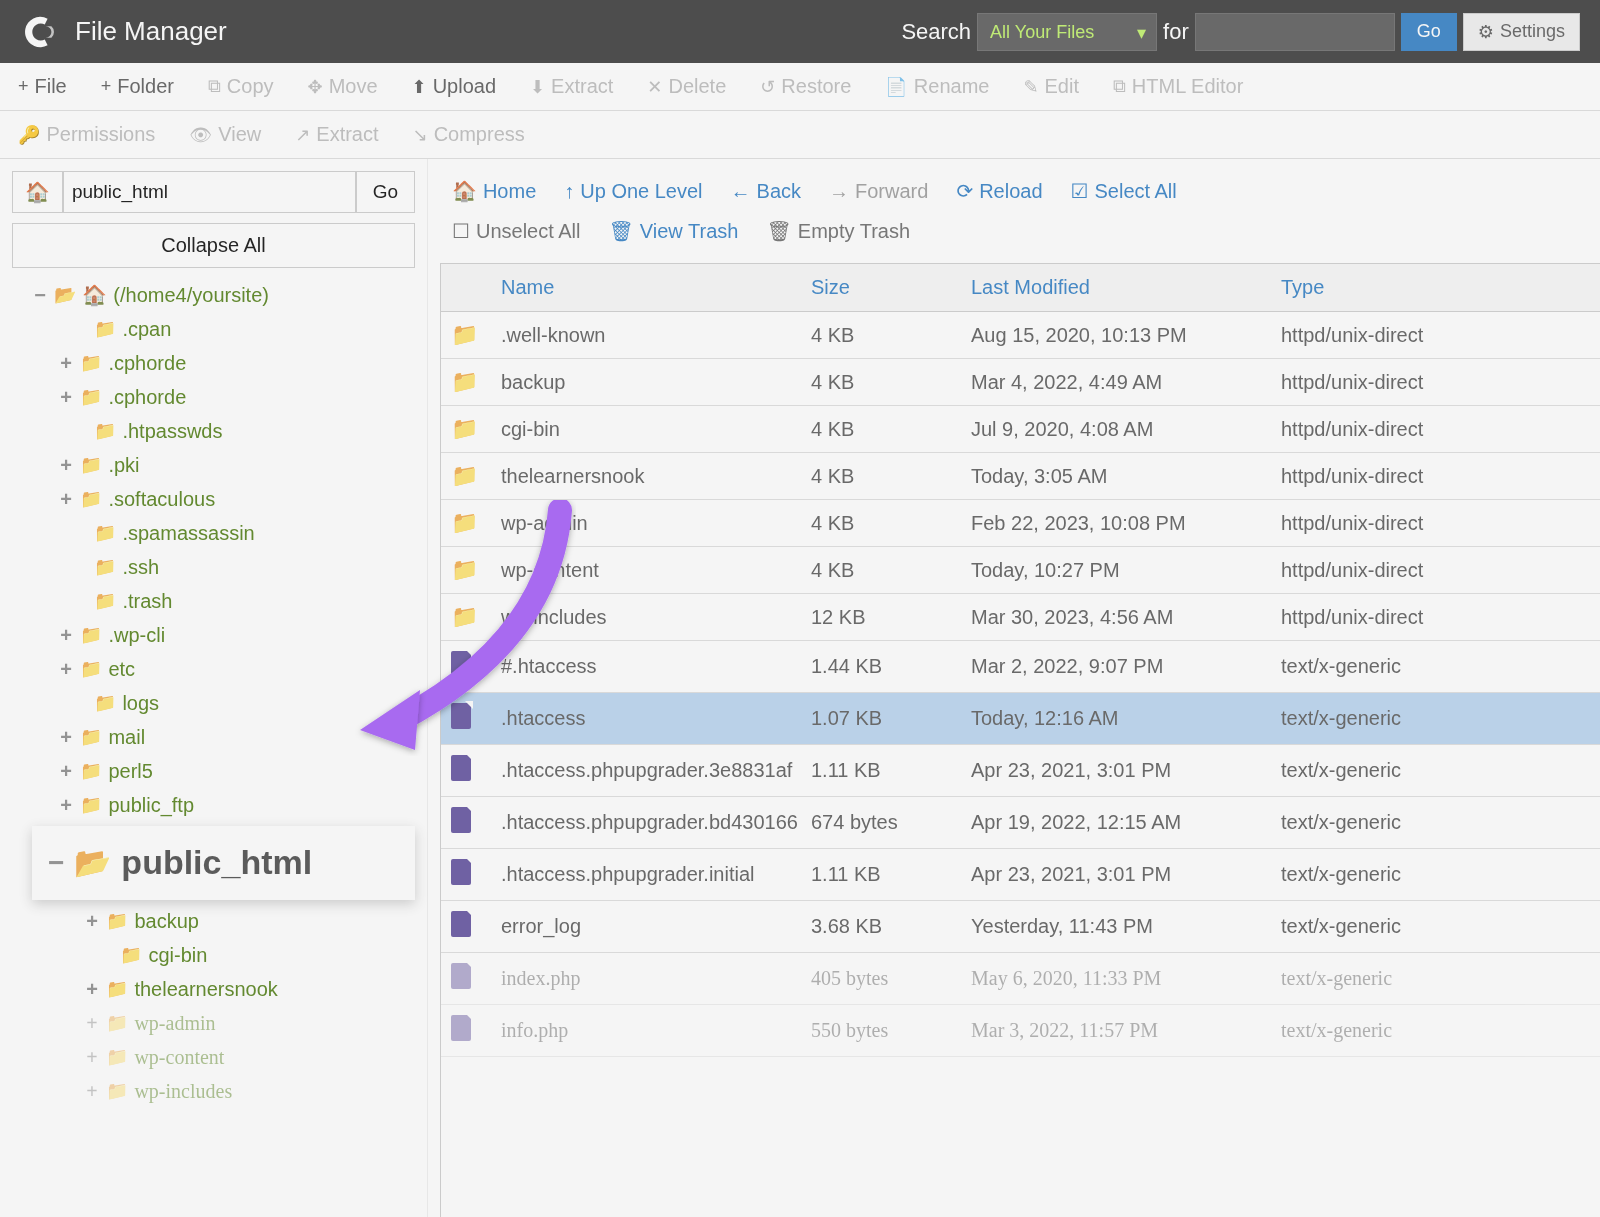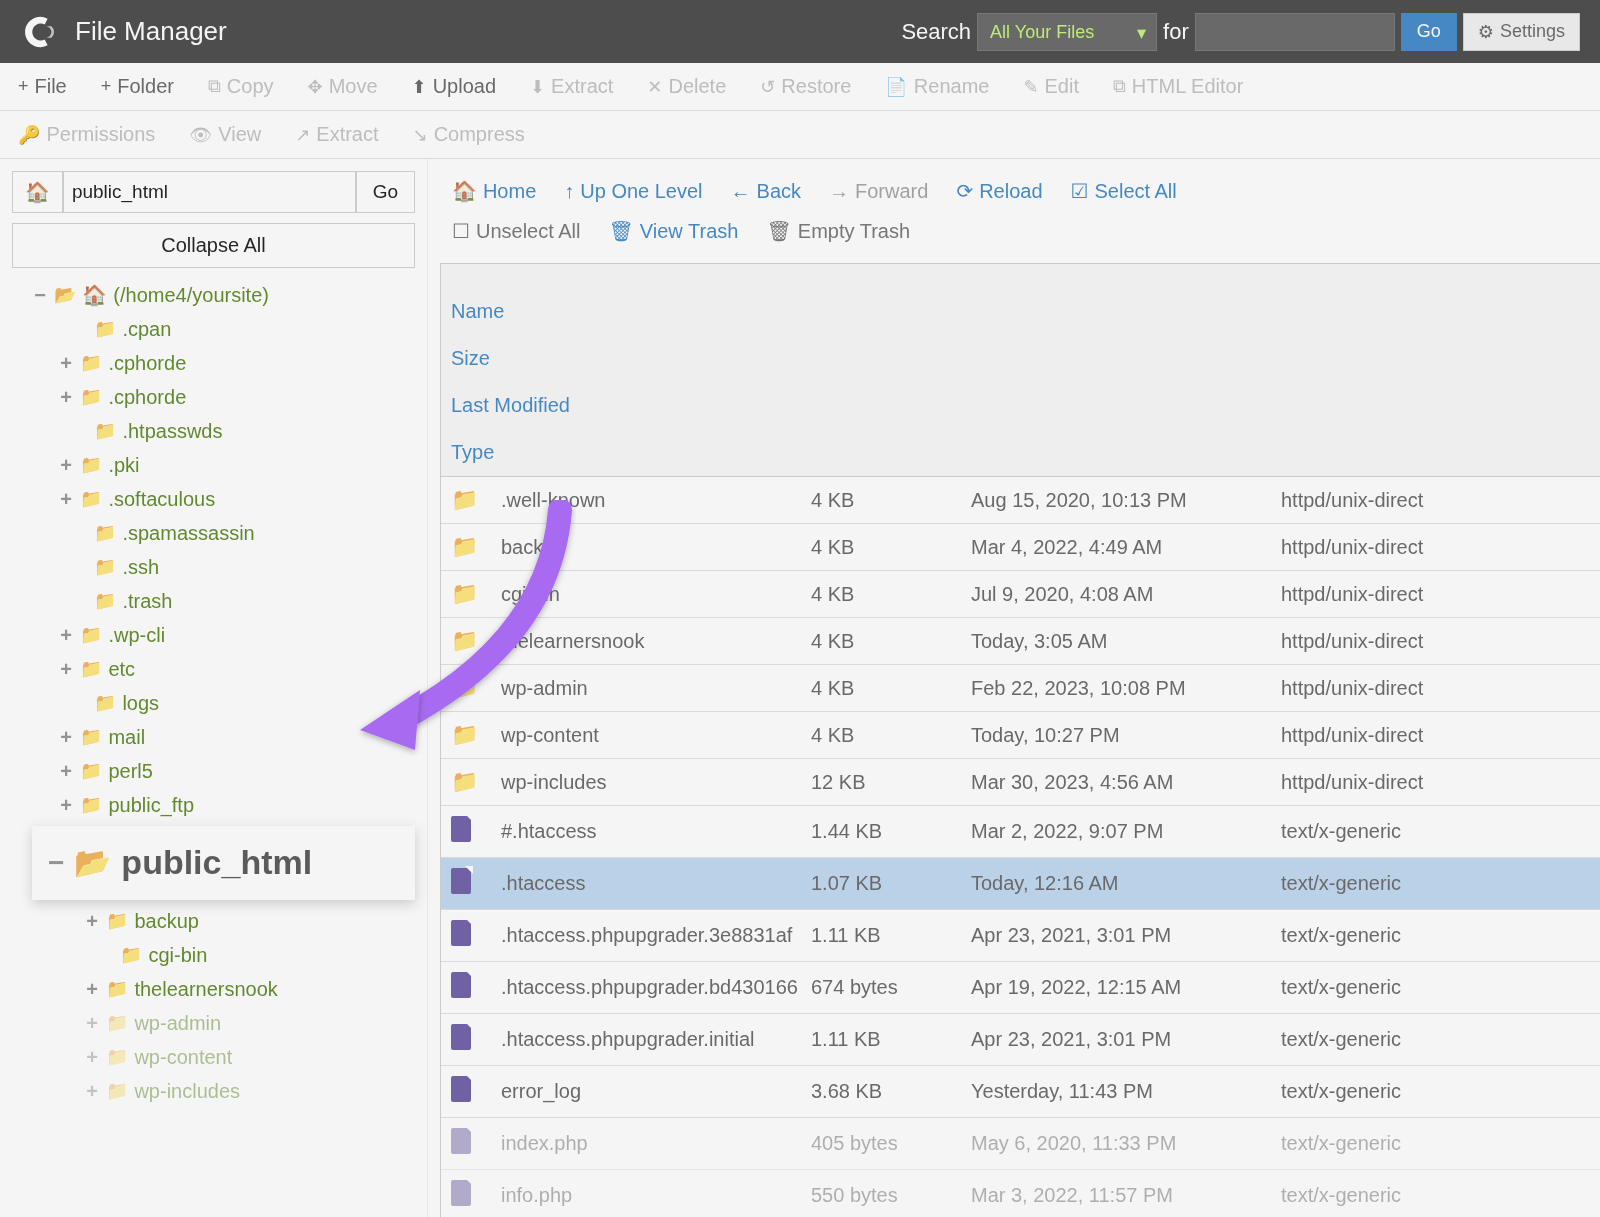--- a/index.html
+++ b/index.html
@@ -34,36 +34,36 @@
 .folder-open-icon { color: #eab040; font-size:18px;}
 .tree-label { color: #4d7c0f; }
 .highlight-item { background: #fff; padding: 8px 16px; box-shadow: 0 4px 12px rgba(0,0,0,0.2); font-size: 34px; font-weight: 600; display: flex; align-items: center; gap: 10px; margin-left: 20px; margin-top:4px; margin-bottom:4px;}
 .highlight-item .folder-open-icon { font-size: 30px; }
 .content { flex: 1; padding: 12px 0 0 12px; display:flex; flex-direction:column;}
 .nav-row { display: flex; gap: 28px; padding: 8px 12px; flex-wrap: wrap; }
 .nav-btn { color: #2a7bc4; font-size: 20px; display: flex; align-items: center; gap: 6px; cursor:pointer;}
 .nav-btn.disabled { color: #999; }
 .nav-btn.muted { color: #666; }
 .file-table { margin-top: 12px; border-top: 1px solid #ccc; border-left: 1px solid #ccc; overflow:auto; flex:1;}
-.ft-header { display: flex; background: #f7f7f7; border-bottom: 1px solid #ccc; font-size: 20px; color: #2a7bc4; flex-direction: column; }
+.ft-header { display: flex; background: #f7f7f7; border-bottom: 1px solid #ccc; font-size: 20px; color: #2a7bc4; }
 .ft-cell { padding: 12px 10px; }
 .ft-icon-col { width: 50px; }
 .ft-name-col { width: 310px; }
 .ft-size-col { width: 160px; }
 .ft-date-col { width: 310px; }
 .ft-type-col { flex: 1; }
 .ft-row { display: flex; border-bottom: 1px solid #ddd; font-size: 20px; color: #555; align-items: center;}
 .ft-row.selected { background: #b8d4f0; }
 .ft-row .ft-cell { padding: 10px 10px; }
 .folder-file-icon { color: #eab040; font-size: 22px;}
 .doc-file-icon { background: #5c4b9b; width:20px; height:26px; display:inline-block; border-radius:2px; position:relative;}
 .doc-file-icon::after { content:''; position:absolute; right:-2px; top:-2px; border:4px solid #fff; border-left-color:transparent; border-bottom-color:transparent;}
 .overlay { position:absolute; inset:0; background: rgba(200,200,200,0.18); pointer-events:none;}
 .arrow-svg { position:absolute; left: 340px; top: 500px; width: 260px; height: 260px; pointer-events:none;}
-.faded { opacity: 0.5; }
+.faded { opacity: 0.5; font-family: Liberation Serif, serif; }
 </style>
 </head>
 <body>
 
 <div class="header">
   <div class="logo">
     <svg viewBox="0 0 40 40" width="38" height="38">
         <path d="M20 4a16 16 0 1 0 8 30l-3-6a9 9 0 1 1 0-16l3-6a16 16 0 0 0-8-2z" fill="#fff"></path>
         <path d="M26 14h6a8 8 0 0 1 0 12h-6a4 4 0 0 0 0-12z" fill="#fff" opacity="0.7"></path>
       </svg>

